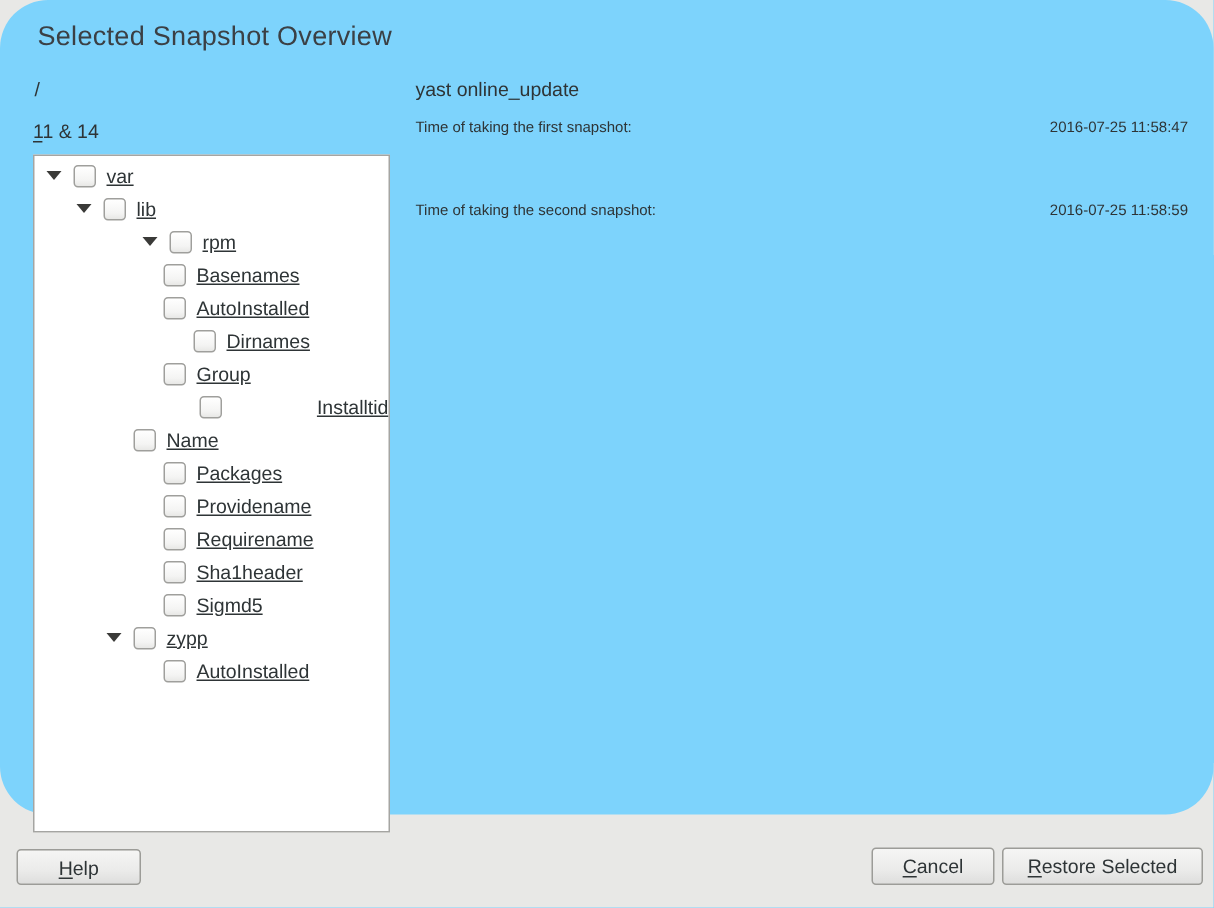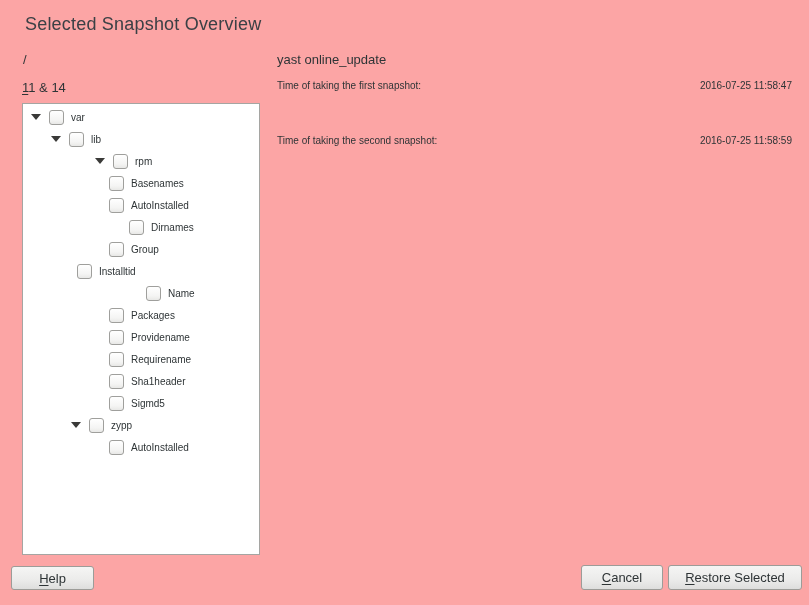--- a/index.html
+++ b/index.html
@@ -6,22 +6,23 @@
   html, body { width: 809px; height: 605px; }
   body {
     font-family: "Liberation Sans", sans-serif;
     background: #e8e8e6;
     color: #2e3436;
     overflow: hidden;
   }
   .window {
     position: relative;
     width: 809px;
-    height: 605px;
-    background: #fca5a5;
+    height: 543px;
+    background: #7dd3fc;
+    border-radius: 32px;
   }
   .dialog-title {
     position: absolute;
     left: 25px;
     top: 14px;
     font-size: 18px;
     font-weight: 400;
     color: #3b4045;
     letter-spacing: 0.2px;
   }
@@ -45,22 +46,23 @@
     height: 452px;
     background: #ffffff;
     border: 1px solid #a5a5a2;
     overflow: hidden;
     padding-top: 2px;
   }
   .tree-row {
     height: 22px;
     display: flex;
     align-items: center;
-    font-size: 10px;
+    font-size: 13px;
     white-space: nowrap;
+    text-decoration: underline;
   }
   .expander-slot {
     width: 10px;
     margin-right: 8px;
     display: inline-flex;
     align-items: center;
     justify-content: center;
     flex: 0 0 auto;
   }
   .expander-tri {
@@ -168,28 +170,28 @@
     <span class="checkbox"></span>
     <span>Dirnames</span>
   </div>
       <div class="tree-row" style="padding-left: 68px;">
     <span class="expander-slot hidden">
       
     </span>
     <span class="checkbox"></span>
     <span>Group</span>
   </div>
-      <div class="tree-row" style="padding-left: 36px;">
+      <div class="tree-row" style="padding-left: 36px; justify-content: space-between;">
     <span class="expander-slot hidden">
       
     </span>
     <span class="checkbox"></span>
     <span>Installtid</span>
   </div>
-      <div class="tree-row" style="padding-left: 105px;">
+      <div class="tree-row" style="padding-left: 48px;">
     <span class="expander-slot hidden">
       
     </span>
     <span class="checkbox"></span>
     <span>Name</span>
   </div>
       <div class="tree-row" style="padding-left: 68px;">
     <span class="expander-slot hidden">
       
     </span>

